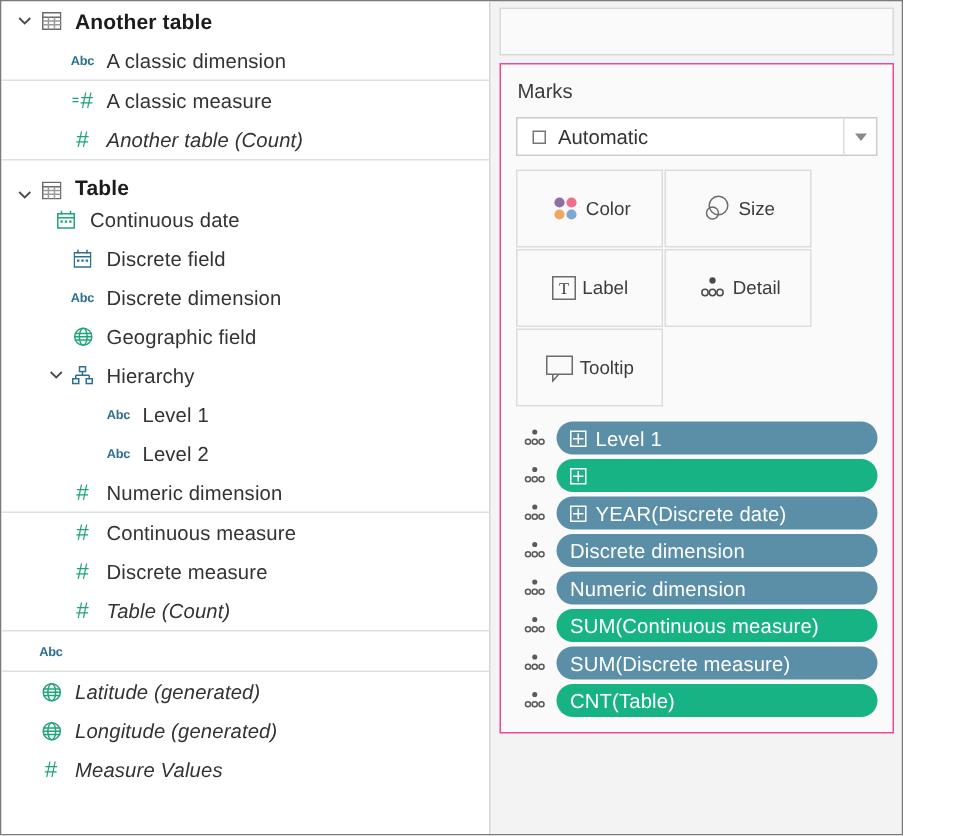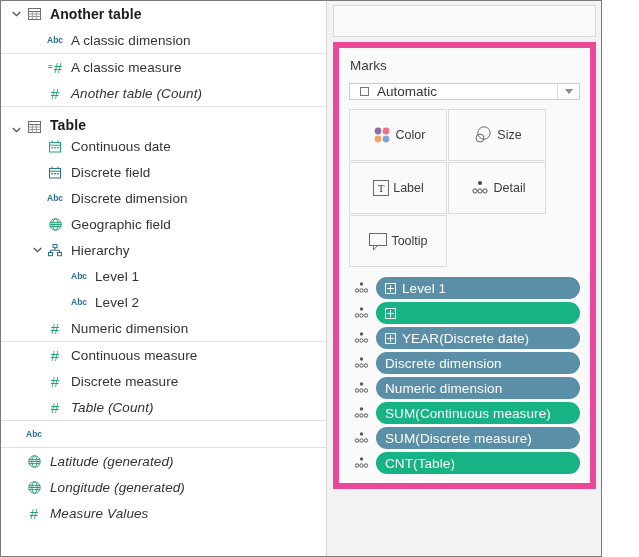--- a/index.html
+++ b/index.html
@@ -93,21 +93,21 @@
     overflow: hidden;
   }
   .shelf-card {
     background: #fafafa;
     border: 1px solid #d8d8d8;
     height: 32px;
     flex: 0 0 32px;
   }
   #marks-card {
     background: #fafafa;
-    border: 6px solid #ec4899;
+    border: 1px solid #ec4899;
     flex: 0 0 447px;
     padding: 8px 10px 10px 10px;
     display: flex;
     flex-direction: column;
     overflow: hidden;
   }
   #marks-title {
     font-size: 13.5px;
     color: #3c3c3c;
     margin: 2px 0 10px 1px;
@@ -286,21 +286,21 @@
             <rect x="0.5" y="0.5" width="12" height="11" fill="none" stroke="#6b6b6b"></rect>
             <line x1="0.5" y1="3.5" x2="12.5" y2="3.5" stroke="#6b6b6b"></line>
             <line x1="0.5" y1="6" x2="12.5" y2="6" stroke="#9a9a9a"></line>
             <line x1="0.5" y1="8.5" x2="12.5" y2="8.5" stroke="#9a9a9a"></line>
             <line x1="4.3" y1="3.5" x2="4.3" y2="11.5" stroke="#9a9a9a"></line>
             <line x1="8.3" y1="3.5" x2="8.3" y2="11.5" stroke="#9a9a9a"></line>
           </svg>
         </span>
         <span class="flabel bold">Table</span>
       </div>
-      <div class="field-row" style="padding-left: 29px;">
+      <div class="field-row" style="padding-left: 18px;">
         <span class="caret empty">
           <svg width="9" height="6" viewBox="0 0 9 6">
             <path d="M0.8 1 L4.5 4.6 L8.2 1" fill="none" stroke="#4a4a4a" stroke-width="1.2"></path>
           </svg>
         </span>
         <span class="ficon">
           <svg width="12" height="13" viewBox="0 0 12 13">
             <rect x="0.5" y="2.5" width="11" height="9.5" fill="none" stroke="#23a37a"></rect>
             <line x1="0.5" y1="5.2" x2="11.5" y2="5.2" stroke="#23a37a"></line>
             <line x1="3" y1="0.5" x2="3" y2="3" stroke="#23a37a"></line>

